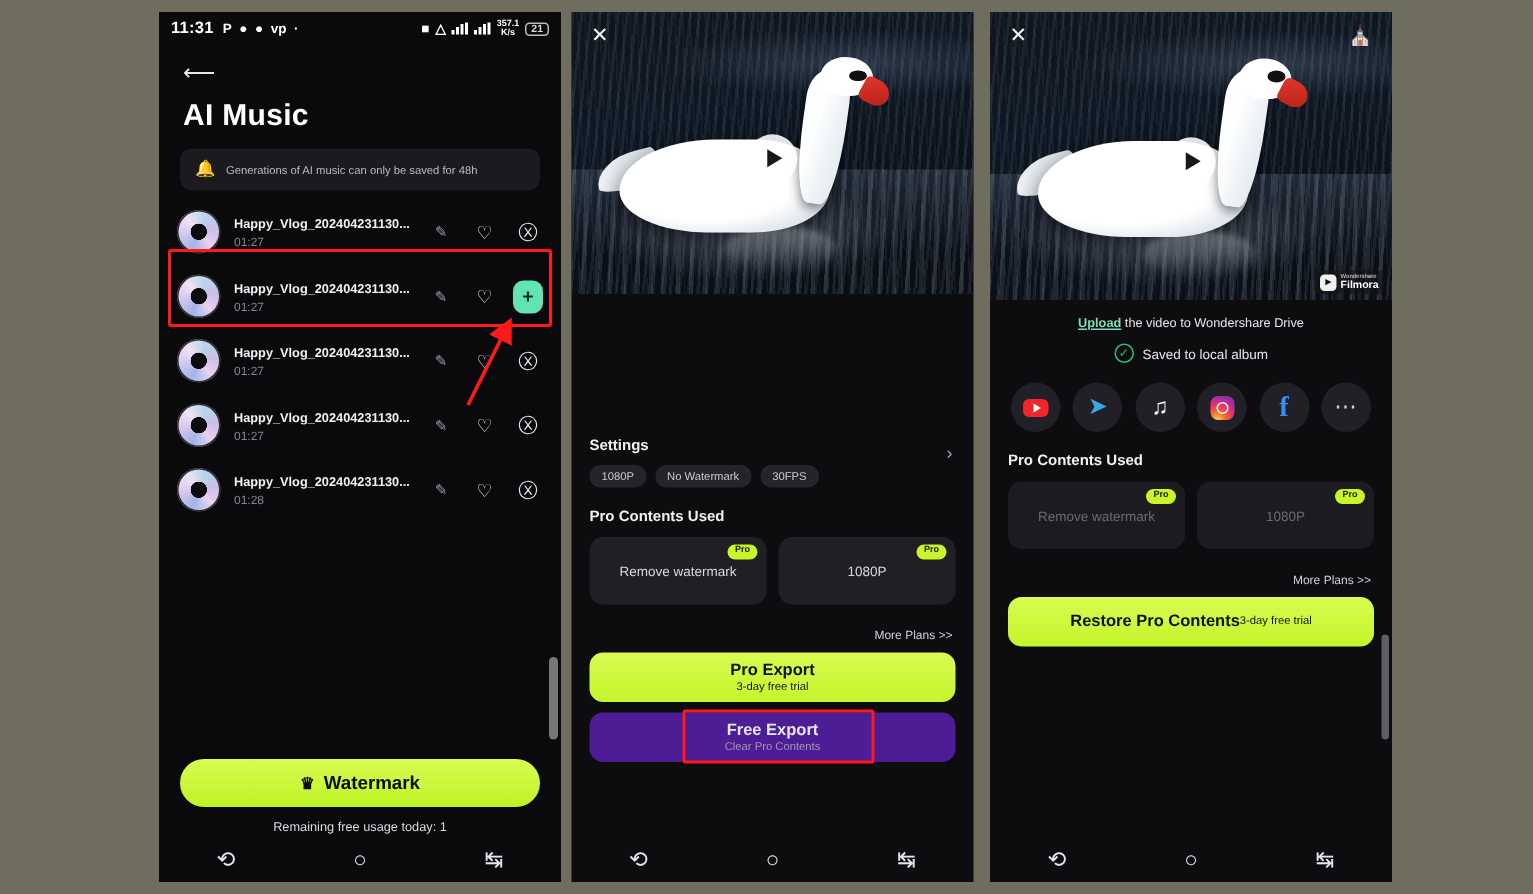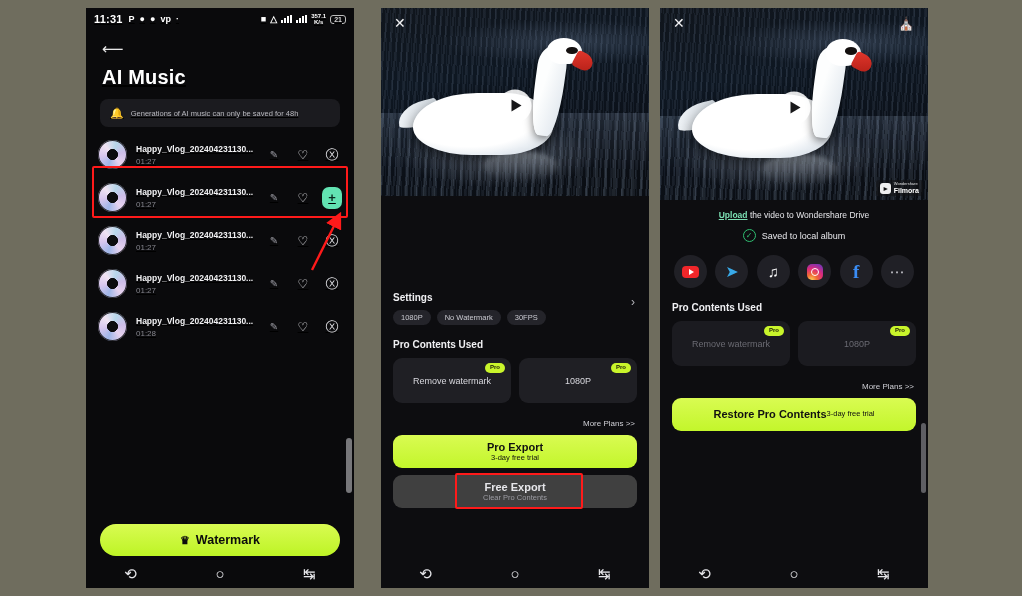--- a/index.html
+++ b/index.html
@@ -16,21 +16,21 @@
   }
 
   
   .phone {
     position: absolute;
     top: 8px;
     width: 268px; height: 580px;
     background: #0a0a0c;
     overflow: hidden;
   }
-  #phone1 { left: 86px; text-decoration: underline; }
+  #phone1 { left: 106px; }
   #phone2 { left: 381px; background:#0d0d10; }
   #phone3 { left: 660px; background:#0d0d10; }
 
   
   .statusbar {
     height: 22px;
     display: flex; align-items: center;
     padding: 0 8px;
     color: #fff;
     font-size: 11px; font-weight: bold;
@@ -266,21 +266,21 @@
     margin-top:7px; height:33px; border-radius:9px;
     background: linear-gradient(180deg,#d9fb52,#c3f62b);
     display:flex; flex-direction:column; align-items:center; justify-content:center;
     color:#111; line-height:1.15;
   }
   .btn-pro .l1 { font-size:11px; font-weight:bold; }
   .btn-pro .l2 { font-size:7.5px; }
   .btn-free {
     position:relative;
     margin-top:7px; height:33px; border-radius:9px;
-    background:#404040;
+    background:#4c1d95;
     display:flex; flex-direction:column; align-items:center; justify-content:center;
     color:#e6e6ea; line-height:1.15;
   }
   .btn-free .l1 { font-size:11px; font-weight:bold; }
   .btn-free .l2 { font-size:7.5px; color:#9c9ca3; }
 
   
   .share-area { padding: 10px 12px 0 12px; }
   .upload-line { text-align:center; font-size:8.5px; color:#e7e7eb; }
   .upload-link { color:#7ce0b4; text-decoration:underline; font-weight:bold; }
@@ -447,20 +447,21 @@
 
     </div>
 
     <div class="scrollbar"></div>
 
     <div class="bottom-area">
       <div class="btn-regen">
         <span class="crown">♛</span>
         <span>Watermark</span>
       </div>
+      <div class="usage">Remaining free usage today: 1</div>
     </div>
 
     <div class="navbar">
       <span class="nav-ic">⟲</span>
       <span class="nav-ic">○</span>
       <span class="nav-ic">↹</span>
     </div>
 
     <div class="hl-box" style="left:6px; top:158px; width:256px; height:52px;"></div>
   </div>

